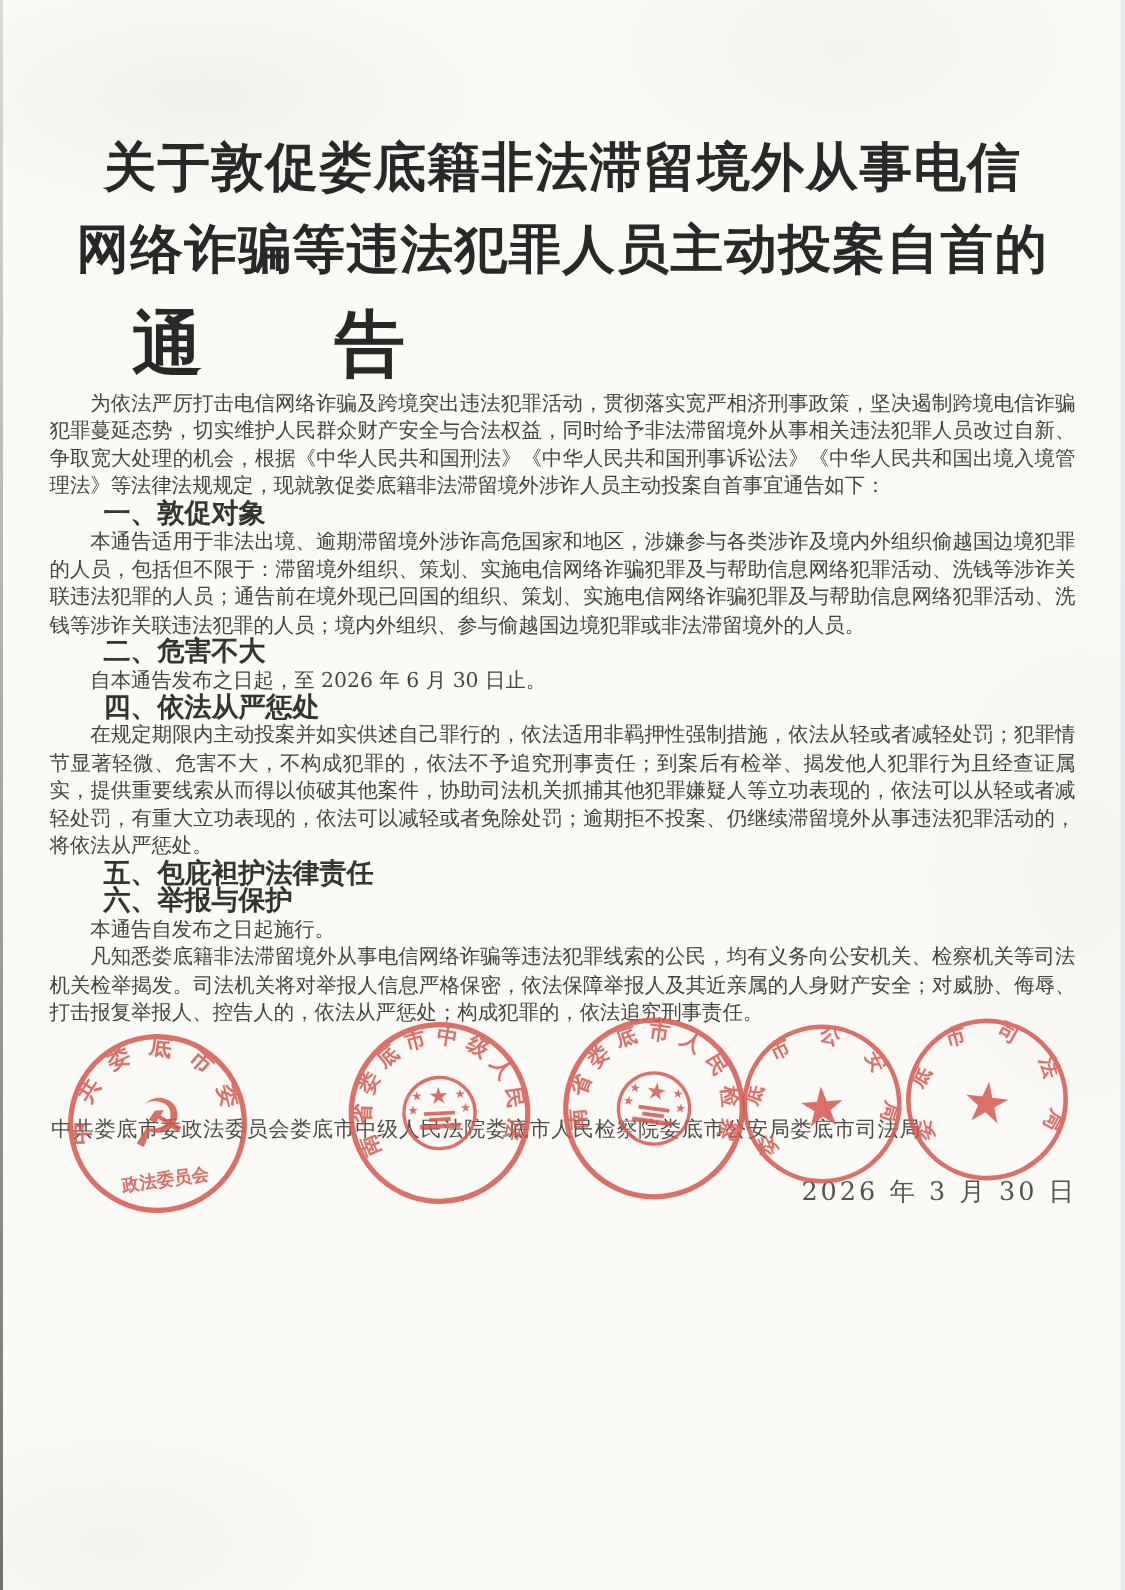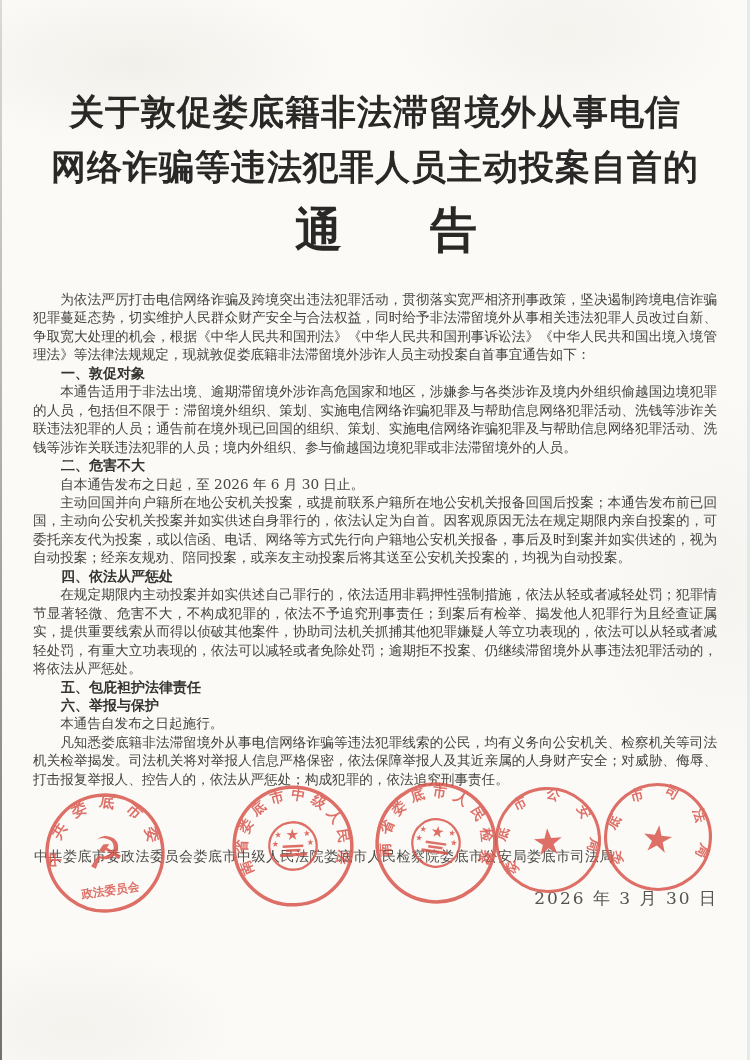--- a/index.html
+++ b/index.html
@@ -35,45 +35,42 @@
     text-align: center;
     font-size: 35px;
     font-weight: bold;
     color: #2a2826;
     line-height: 55px;
     letter-spacing: 1px;
     font-family: "DejaVu Serif", "Liberation Serif", serif;
   }
   .big-title {
     margin-top: 6px;
-    text-align: center;
     font-size: 47px;
     font-weight: bold;
     color: #2a2826;
     letter-spacing: 88px;
     text-indent: 88px;
     line-height: 60px;
-    padding-left: 22px;
   }
 
   .body-text {
-    margin-top: 30px;
     padding: 0 33px;
     font-size: 13.6px;
     line-height: 18.45px;
     text-align: justify;
     color: #45433e;
   }
   .para { text-indent: 2em; }
   .sec-heading {
     text-indent: 2em;
     font-weight: 700;
     color: #363430;
     font-family: "DejaVu Sans", "Liberation Sans", sans-serif;
-    font-size: 14px;
+    font-size: 18px;
   }
 
   .footer { position: relative; height: 198px; }
 
   .sig-row {
     position: absolute;
     top: 60px; left: 34px; right: 36px;
     display: flex;
     font-size: 14px;
     color: #4d4b47;
@@ -123,21 +120,20 @@
 
   <div class="body-text">
     <p class="para">为依法严厉打击电信网络诈骗及跨境突出违法犯罪活动，贯彻落实宽严相济刑事政策，坚决遏制跨境电信诈骗犯罪蔓延态势，切实维护人民群众财产安全与合法权益，同时给予非法滞留境外从事相关违法犯罪人员改过自新、争取宽大处理的机会，根据《中华人民共和国刑法》《中华人民共和国刑事诉讼法》《中华人民共和国出境入境管理法》等法律法规规定，现就敦促娄底籍非法滞留境外涉诈人员主动投案自首事宜通告如下：</p>
 
     <div class="sec-heading">一、敦促对象</div>
     <p class="para">本通告适用于非法出境、逾期滞留境外涉诈高危国家和地区，涉嫌参与各类涉诈及境内外组织偷越国边境犯罪的人员，包括但不限于：滞留境外组织、策划、实施电信网络诈骗犯罪及与帮助信息网络犯罪活动、洗钱等涉诈关联违法犯罪的人员；通告前在境外现已回国的组织、策划、实施电信网络诈骗犯罪及与帮助信息网络犯罪活动、洗钱等涉诈关联违法犯罪的人员；境内外组织、参与偷越国边境犯罪或非法滞留境外的人员。</p>
 
     <div class="sec-heading">二、危害不大</div>
     <p class="para">自本通告发布之日起，至 2026 年 6 月 30 日止。</p>
 
-    <p class="para">主动回国并向户籍所在地公安机关投案，或提前联系户籍所在地公安机关报备回国后投案；本通告发布前已回国，主动向公安机关投案并如实供述自身罪行的，依法认定为自首。因客观原因无法在规定期限内亲自投案的，可委托亲友代为投案，或以信函、电话、网络等方式先行向户籍地公安机关报备，事后及时到案并如实供述的，视为自动投案；经亲友规劝、陪同投案，或亲友主动投案后将其送至公安机关投案的，均视为自动投案。</p>
 
     <div class="sec-heading">四、依法从严惩处</div>
     <p class="para">在规定期限内主动投案并如实供述自己罪行的，依法适用非羁押性强制措施，依法从轻或者减轻处罚；犯罪情节显著轻微、危害不大，不构成犯罪的，依法不予追究刑事责任；到案后有检举、揭发他人犯罪行为且经查证属实，提供重要线索从而得以侦破其他案件，协助司法机关抓捕其他犯罪嫌疑人等立功表现的，依法可以从轻或者减轻处罚，有重大立功表现的，依法可以减轻或者免除处罚；逾期拒不投案、仍继续滞留境外从事违法犯罪活动的，将依法从严惩处。</p>
 
     <div class="sec-heading">五、包庇袒护法律责任</div>
 
     <div class="sec-heading">六、举报与保护</div>
     <p class="para">本通告自发布之日起施行。</p>
 
     <p class="para">凡知悉娄底籍非法滞留境外从事电信网络诈骗等违法犯罪线索的公民，均有义务向公安机关、检察机关等司法机关检举揭发。司法机关将对举报人信息严格保密，依法保障举报人及其近亲属的人身财产安全；对威胁、侮辱、打击报复举报人、控告人的，依法从严惩处；构成犯罪的，依法追究刑事责任。</p>

